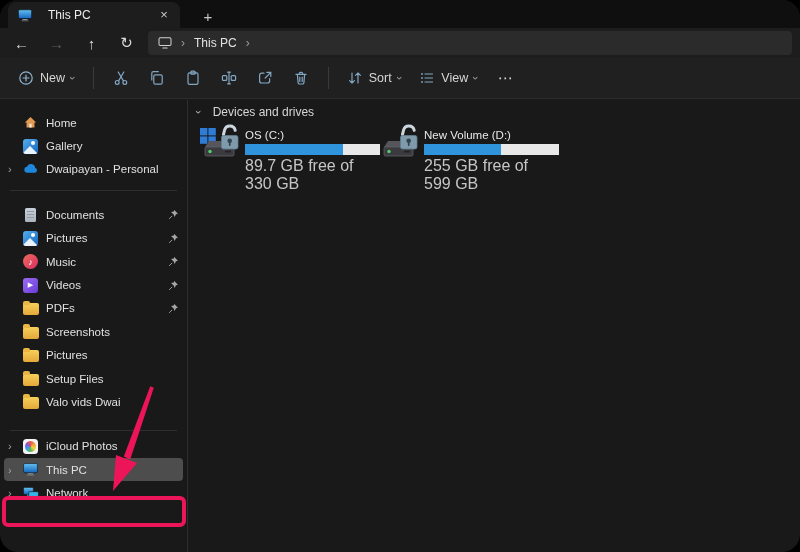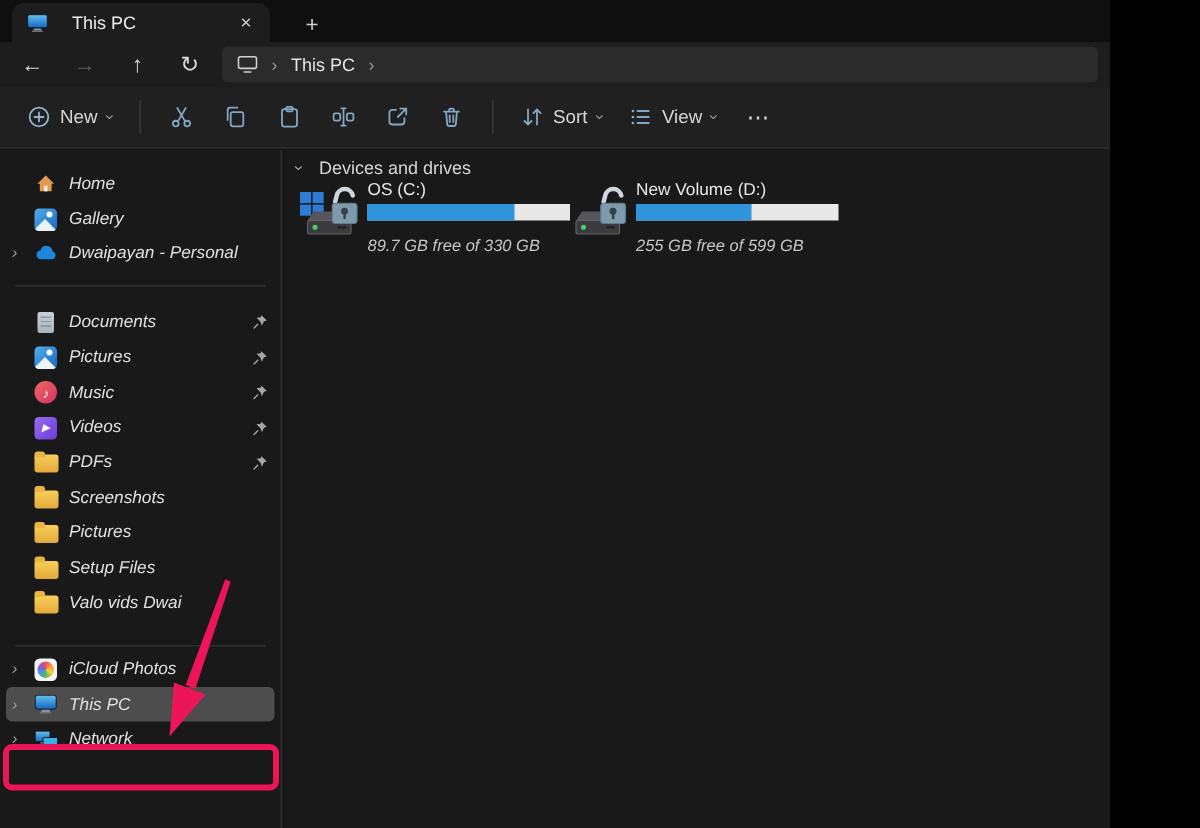--- a/index.html
+++ b/index.html
@@ -1,17 +1,17 @@
 <!DOCTYPE html>
 <html><head>
 <meta charset="utf-8">
 <style>
   html,body{margin:0;padding:0;background:#000;}
-  .window{position:relative;width:740px;height:552px;background:#191919;overflow:hidden;
-          font-family:"Liberation Sans",sans-serif;color:#e6e6e6;}
+  .window{position:relative;width:800px;height:552px;background:#191919;overflow:hidden;
+          font-family:"Liberation Sans",sans-serif;color:#e6e6e6;border-radius:18px;}
 
   
   .tabbar{position:absolute;top:0;left:0;right:0;height:28px;background:#0f0f0f;display:flex;align-items:flex-end;}
   .tab{margin-left:8px;width:172px;height:26px;background:#1d1d1d;border-radius:8px 8px 0 0;
        display:flex;align-items:center;padding:0 8px;gap:8px;box-sizing:border-box;}
   .tab-label{font-size:12px;flex:1;color:#ececec;}
   .tab-close{color:#c9c9c9;font-size:13px;width:16px;text-align:center;line-height:16px;border-radius:3px;}
   .newtab{margin-left:18px;margin-bottom:3px;color:#c9c9c9;font-size:15px;width:20px;text-align:center;}
 
   
@@ -29,21 +29,21 @@
            border-bottom:1px solid #2d2d2d;display:flex;align-items:center;padding:0 10px;gap:2px;box-sizing:border-box;}
   .tbtn{display:flex;align-items:center;gap:6px;padding:6px 8px;border-radius:4px;color:#d6d6d6;font-size:12.5px;}
   .tico{padding:6px 9px;}
   .tbtn svg{display:block;}
   .tsep{width:1px;height:22px;background:#3a3a3a;margin:0 8px;}
   .chev-down{display:inline-block;transform:rotate(90deg);font-size:11px;color:#a0a0a0;}
   .more{font-size:15px;letter-spacing:1px;color:#d6d6d6;padding:4px 10px;}
 
   
   .sidebar{position:absolute;top:100px;left:0;width:188px;bottom:0;border-right:1px solid #2e2e2e;
-           box-sizing:border-box;padding-top:11px;font-style:italic;}
+           box-sizing:border-box;padding-top:11px;}
   .srow{display:flex;align-items:center;height:23.4px;margin:0 4px;padding:0 4px;border-radius:4px;
         font-size:11.5px;color:#e0e0e0;box-sizing:border-box;}
   .srow.selected{background:#4d4d4d;}
   .schev{width:14px;color:#a2a2a2;font-size:11px;flex:none;}
   .sic{width:17px;height:16px;margin-right:7px;display:flex;align-items:center;justify-content:center;flex:none;}
   .slabel{flex:1;white-space:nowrap;overflow:hidden;}
   .spin{width:13px;flex:none;display:flex;justify-content:flex-end;}
   .sdivider{height:1px;background:#2e2e2e;margin:9px 10px 12px 10px;}
   .sdivider.second{margin:16px 10px 4px 10px;}
 
@@ -66,24 +66,24 @@
                      background:conic-gradient(#e8574f,#f2a33c,#f2d43c,#58b85c,#3b9ce8,#8e55d8,#e8574f);}
 
   
   .main{position:absolute;top:100px;left:189px;right:0;bottom:0;padding:5px 0 0 8px;box-sizing:border-box;}
   .group-header{display:flex;align-items:center;gap:12px;font-size:12px;color:#d6d6d6;height:14px;}
   .gh-chev{display:inline-block;transform:rotate(90deg);font-size:11px;color:#b5b5b5;}
   .tiles{display:flex;margin-top:2px;}
   .tile{display:flex;width:179px;}
   .tile-icon{width:46px;height:40px;flex:none;}
   .tile-col{margin-left:2px;}
-  .tile-name{font-size:11.5px;color:#e8e8e8;line-height:13px;}
+  .tile-name{font-size:11.5px;color:#e8e8e8;line-height:13px;margin-top:8px;}
   .tile-bar{width:135px;height:11px;background:#e8e8e8;margin-top:2px;}
   .tile-fill{height:100%;background:#3094dc;}
-  .tile-free{font-size:11px;color:#c6c6c6;margin-top:11px;font-style:italic;}
+  .tile-free{font-size:16px;color:#c6c6c6;margin-top:2px;}
 
   
   .hl-box{position:absolute;left:2px;top:496px;width:176px;height:23px;border:4px solid #ec1559;border-radius:6px;z-index:30;pointer-events:none;}
   .arrow-svg{position:absolute;left:0;top:0;z-index:31;pointer-events:none;}
 </style>
 </head>
 <body>
 
 <svg width="0" height="0" style="position:absolute">
   <defs>

